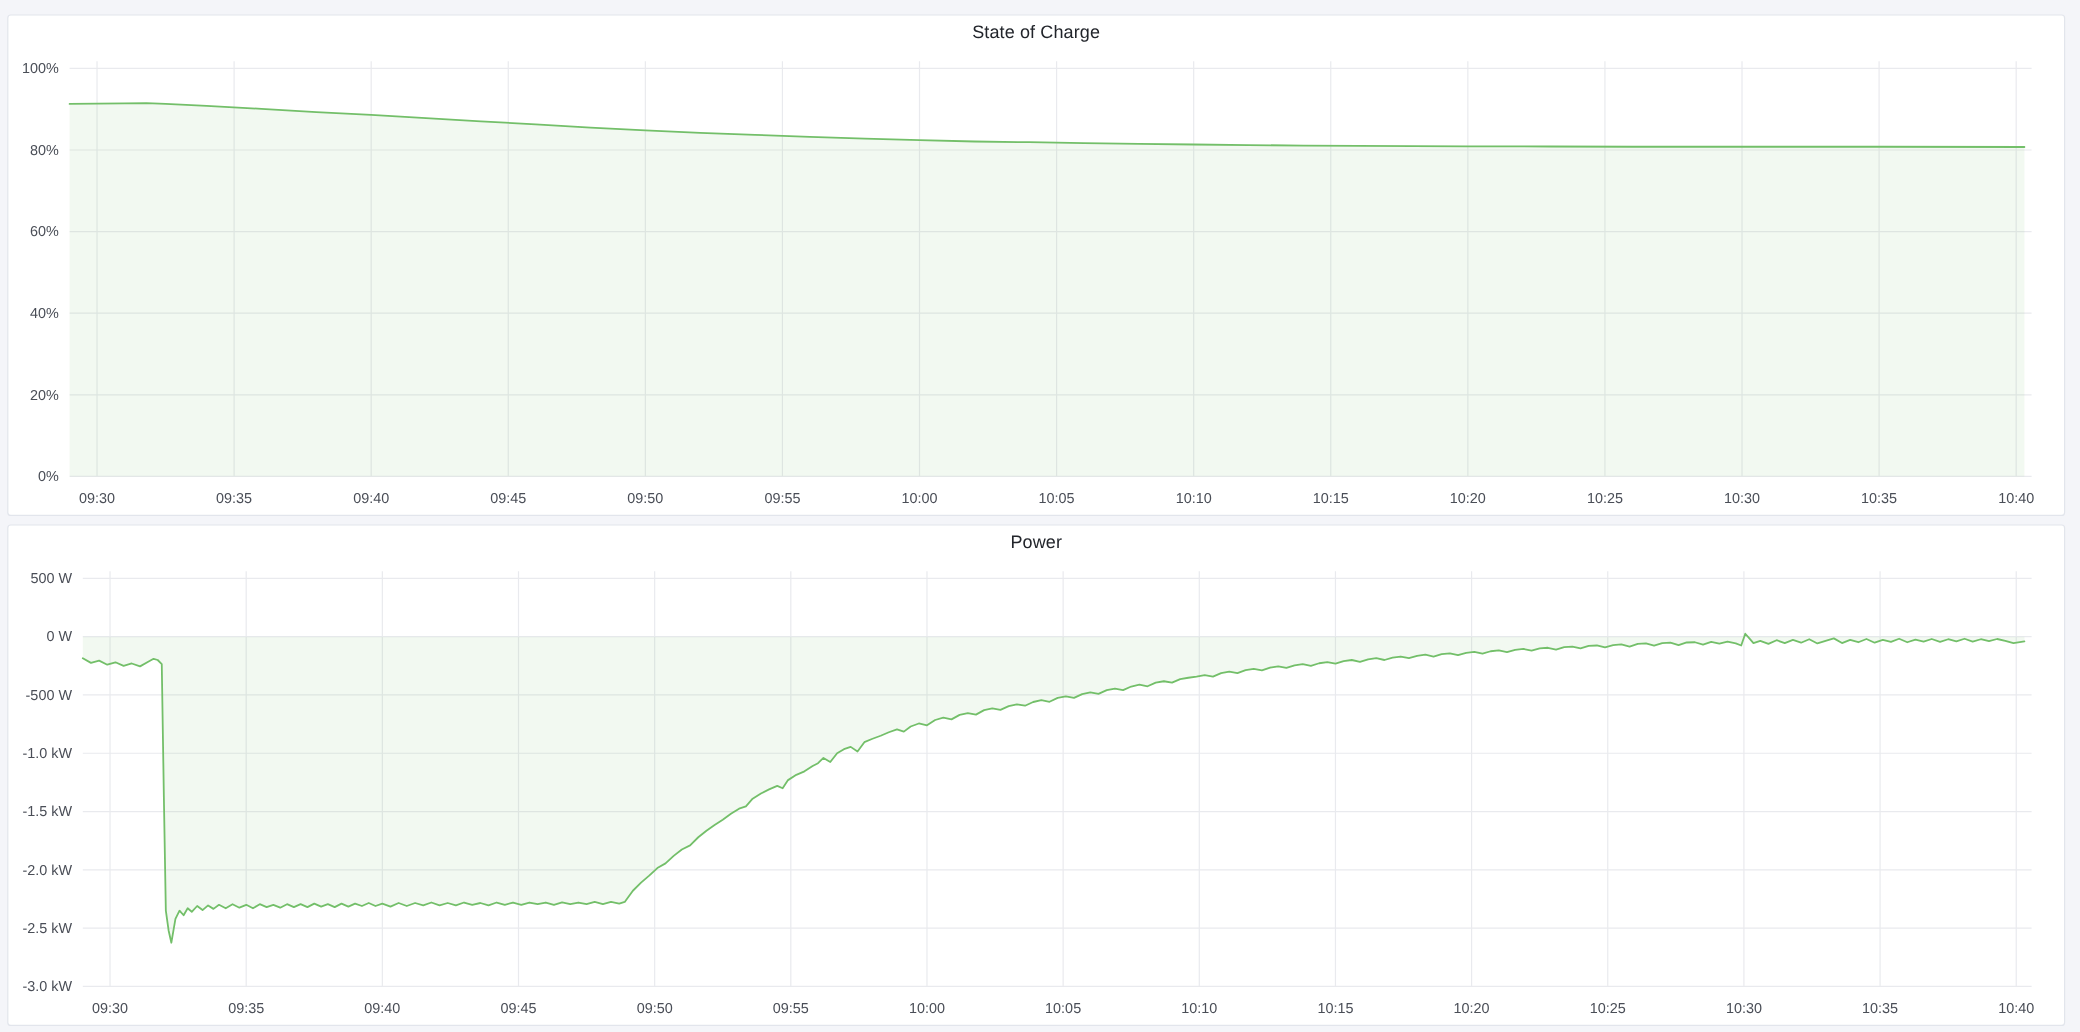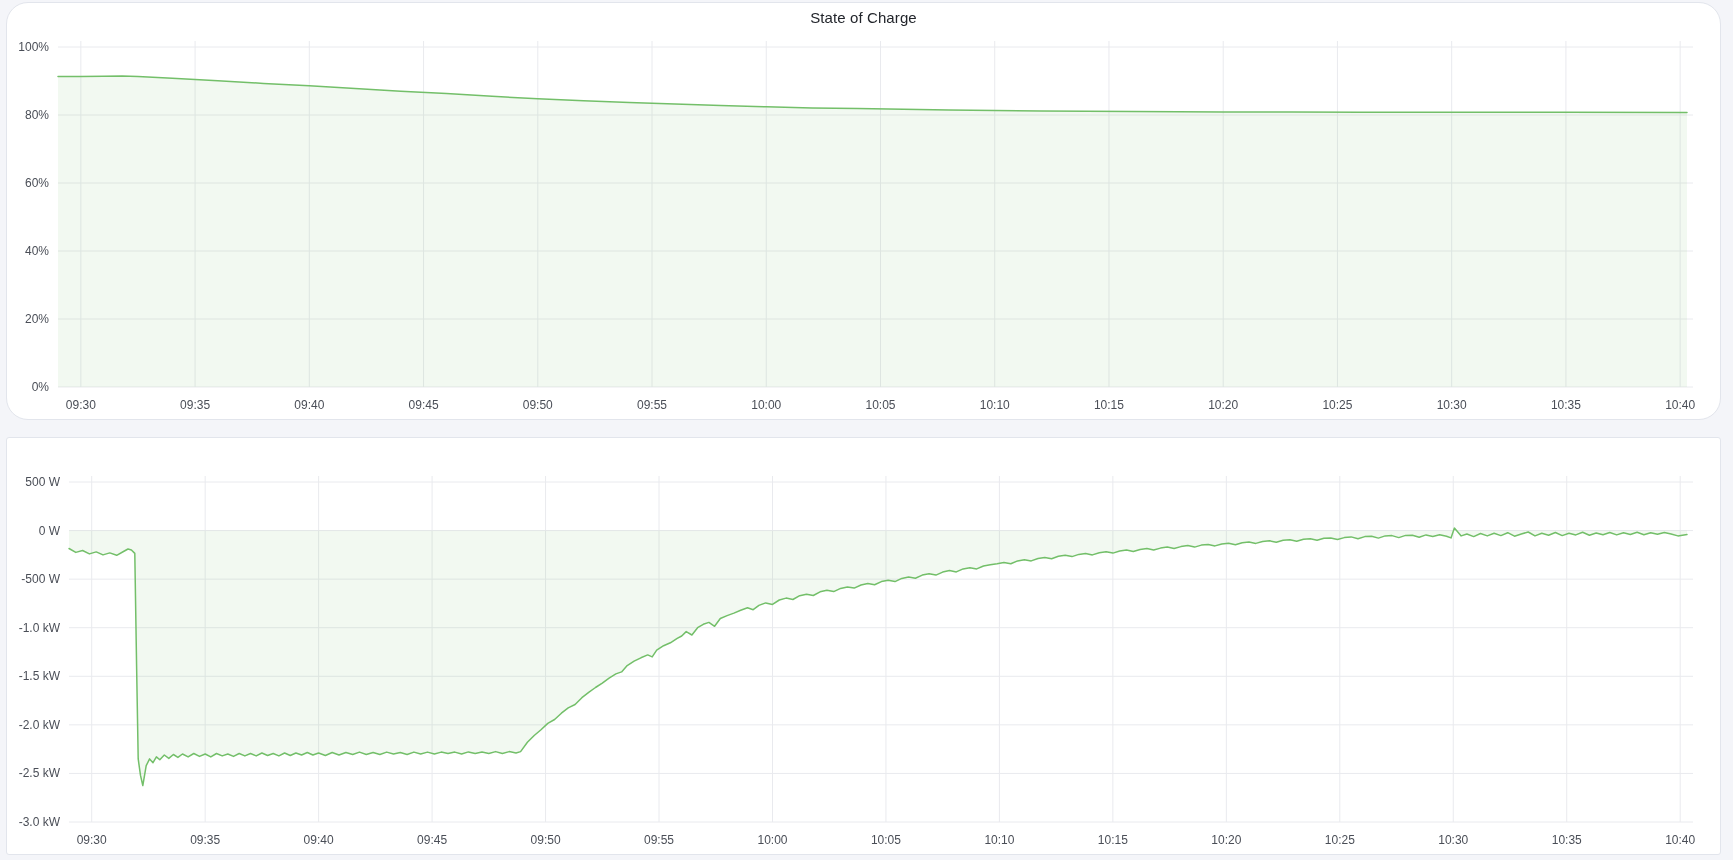--- a/index.html
+++ b/index.html
@@ -13,21 +13,21 @@
     position:absolute; top:6px; left:0; right:0; height:20px;
     text-align:center; font-size:15px; font-weight:500; color:#22252b;
     letter-spacing:.1px; cursor:pointer;
   }
   .chart-svg { position:absolute; inset:0; width:100%; height:100%; cursor:crosshair; }
   .tick-label { font-size:12px; fill:#4a4e57; }
 </style>
 </head>
 <body>
 
-<div class="panel" style="top:2px;border-radius:22px;">
+<div class="panel" style="top:12px;">
   <div class="panel-title">State of Charge</div>
   <svg class="chart-svg" viewBox="0 0 1713 416">
       <g stroke="#e9eaee" stroke-width="1">
         <line x1="51" y1="44" x2="1686" y2="44"></line>
         <line x1="51" y1="112" x2="1686" y2="112"></line>
         <line x1="51" y1="180" x2="1686" y2="180"></line>
         <line x1="51" y1="248" x2="1686" y2="248"></line>
         <line x1="51" y1="316" x2="1686" y2="316"></line>
         <line x1="51" y1="384" x2="1686" y2="384"></line>
         <line x1="73.84712482468443" y1="38" x2="73.84712482468443" y2="384"></line>
@@ -68,20 +68,21 @@
         <text x="1444.6746143057503" y="406" text-anchor="middle" class="tick-label">10:30</text>
         <text x="1558.9102384291725" y="406" text-anchor="middle" class="tick-label">10:35</text>
         <text x="1673.1458625525947" y="406" text-anchor="middle" class="tick-label">10:40</text>
       </g>
       <path d="M51.0 73.6L73.8 73.4L96.7 73.2L115.0 72.9L131.0 73.6L165.2 75.3L210.9 77.7L256.6 80.4L302.3 82.8L348.0 85.5L393.7 88.2L439.4 90.6L485.1 93.3L530.8 95.7L576.5 97.7L622.2 99.4L667.9 101.1L713.6 102.5L759.3 103.8L805.0 104.9L850.6 105.5L896.3 106.2L942.0 106.9L987.7 107.4L1033.4 107.9L1079.1 108.3L1124.8 108.6L1170.5 108.8L1216.2 108.9L1284.7 109.1L1353.3 109.3L1444.7 109.3L1558.9 109.3L1680.0 109.5L1680.0 384L51.0 384Z" fill="rgba(115,191,105,0.09)" stroke="none"></path>
       <path d="M51.0 73.6L73.8 73.4L96.7 73.2L115.0 72.9L131.0 73.6L165.2 75.3L210.9 77.7L256.6 80.4L302.3 82.8L348.0 85.5L393.7 88.2L439.4 90.6L485.1 93.3L530.8 95.7L576.5 97.7L622.2 99.4L667.9 101.1L713.6 102.5L759.3 103.8L805.0 104.9L850.6 105.5L896.3 106.2L942.0 106.9L987.7 107.4L1033.4 107.9L1079.1 108.3L1124.8 108.6L1170.5 108.8L1216.2 108.9L1284.7 109.1L1353.3 109.3L1444.7 109.3L1558.9 109.3L1680.0 109.5" fill="none" stroke="#73bf69" stroke-width="1.5" stroke-linejoin="round" stroke-linecap="round"></path>
     </svg>
 </div>
 
 <div class="panel" style="top:437px;">
+  <div class="panel-title">Power</div>
   <svg class="chart-svg" viewBox="0 0 1713 416">
       <g stroke="#e9eaee" stroke-width="1">
         <line x1="62" y1="44" x2="1686" y2="44"></line>
         <line x1="62" y1="92.57142857142857" x2="1686" y2="92.57142857142857"></line>
         <line x1="62" y1="141.14285714285714" x2="1686" y2="141.14285714285714"></line>
         <line x1="62" y1="189.7142857142857" x2="1686" y2="189.7142857142857"></line>
         <line x1="62" y1="238.28571428571428" x2="1686" y2="238.28571428571428"></line>
         <line x1="62" y1="286.8571428571429" x2="1686" y2="286.8571428571429"></line>
         <line x1="62" y1="335.4285714285714" x2="1686" y2="335.4285714285714"></line>
         <line x1="62" y1="384" x2="1686" y2="384"></line>

